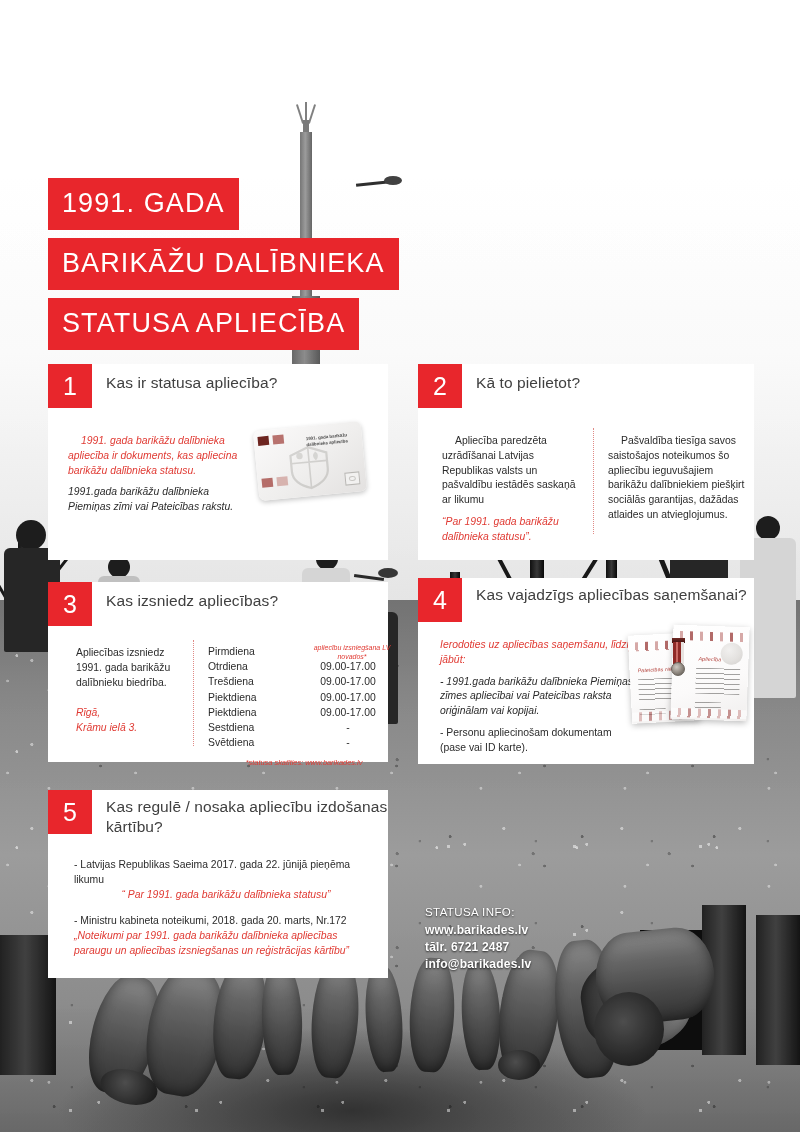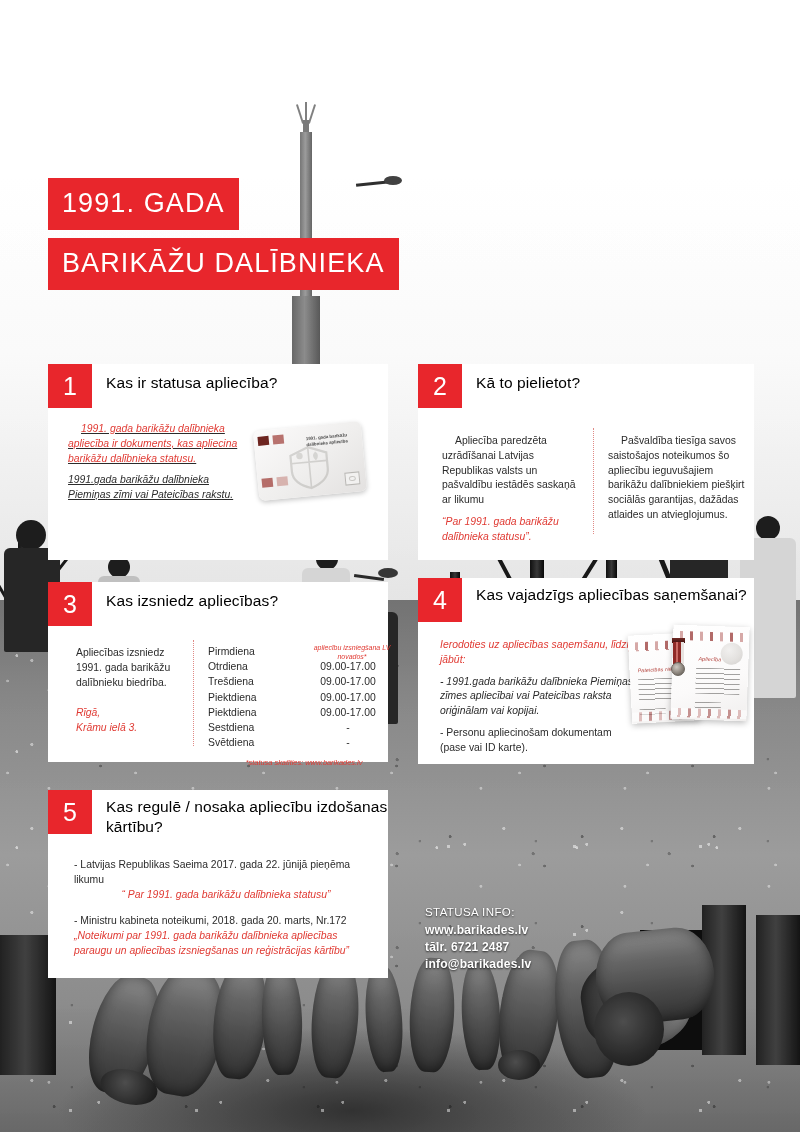--- a/index.html
+++ b/index.html
@@ -162,21 +162,21 @@
     font-size: 25px;
     font-weight: 400;
     display: flex;
     align-items: center;
     justify-content: center;
     line-height: 1;
   }
   .card-title {
     position: absolute;
     left: 58px; top: 9px;
-    color: #000000;
+    color: #404040;
     font-size: 15.5px;
     font-weight: 400;
     line-height: 1.28;
     letter-spacing: .1px;
   }
   .card-body {
     position: absolute;
     color: #2b2b2b;
     font-size: 10.4px;
     line-height: 1.42;
@@ -459,27 +459,28 @@
     <div class="log" style="left:556px; top:940px; width:62px; height:138px; transform:rotate(-6deg);"></div>
     <div class="log" style="left:588px; top:948px; width:96px; height:108px; transform:rotate(80deg);"></div>
 
     <div class="log" style="left:596px; top:930px; width:118px; height:92px; transform:rotate(-6deg); border-radius:30%/50%;"></div>
     <div class="log-end" style="left:594px; top:992px; width:70px; height:74px;"></div>
   </div>
 
   <div class="title-block">
     <span class="title-line">1991. GADA</span>
     <span class="title-line">BARIKĀŽU DALĪBNIEKA</span>
+    <span class="title-line">STATUSA APLIECĪBA</span>
   </div>
 
   <div class="card" style="left:48px; top:364px; width:340px; height:196px;">
     <div class="card-badge">1</div>
     <div class="card-title">Kas ir statusa apliecība?</div>
 
-    <div class="card-body" style="left:20px; top:58px; width:178px;text-decoration:underline;">
+    <div class="card-body" style="left:20px; top:70px; width:178px;">
       <div class="red-em indent">1991. gada barikāžu dalībnieka apliecība ir dokuments, kas apliecina barikāžu dalībnieka statusu.</div>
       <div class="gap"></div>
       <div class="ital">1991.gada barikāžu dalībnieka Piemiņas zīmi vai Pateicības rakstu.</div>
     </div>
 
     <div class="idcard" style="left:208px; top:62px;">
       <div class="id-stripe" style="top:6px;">
         <b style="left:4px; width:11px; background:#6d2520;"></b>
         <b style="left:19px; width:11px; background:#9d3a34; opacity:.7;"></b>
       </div>

